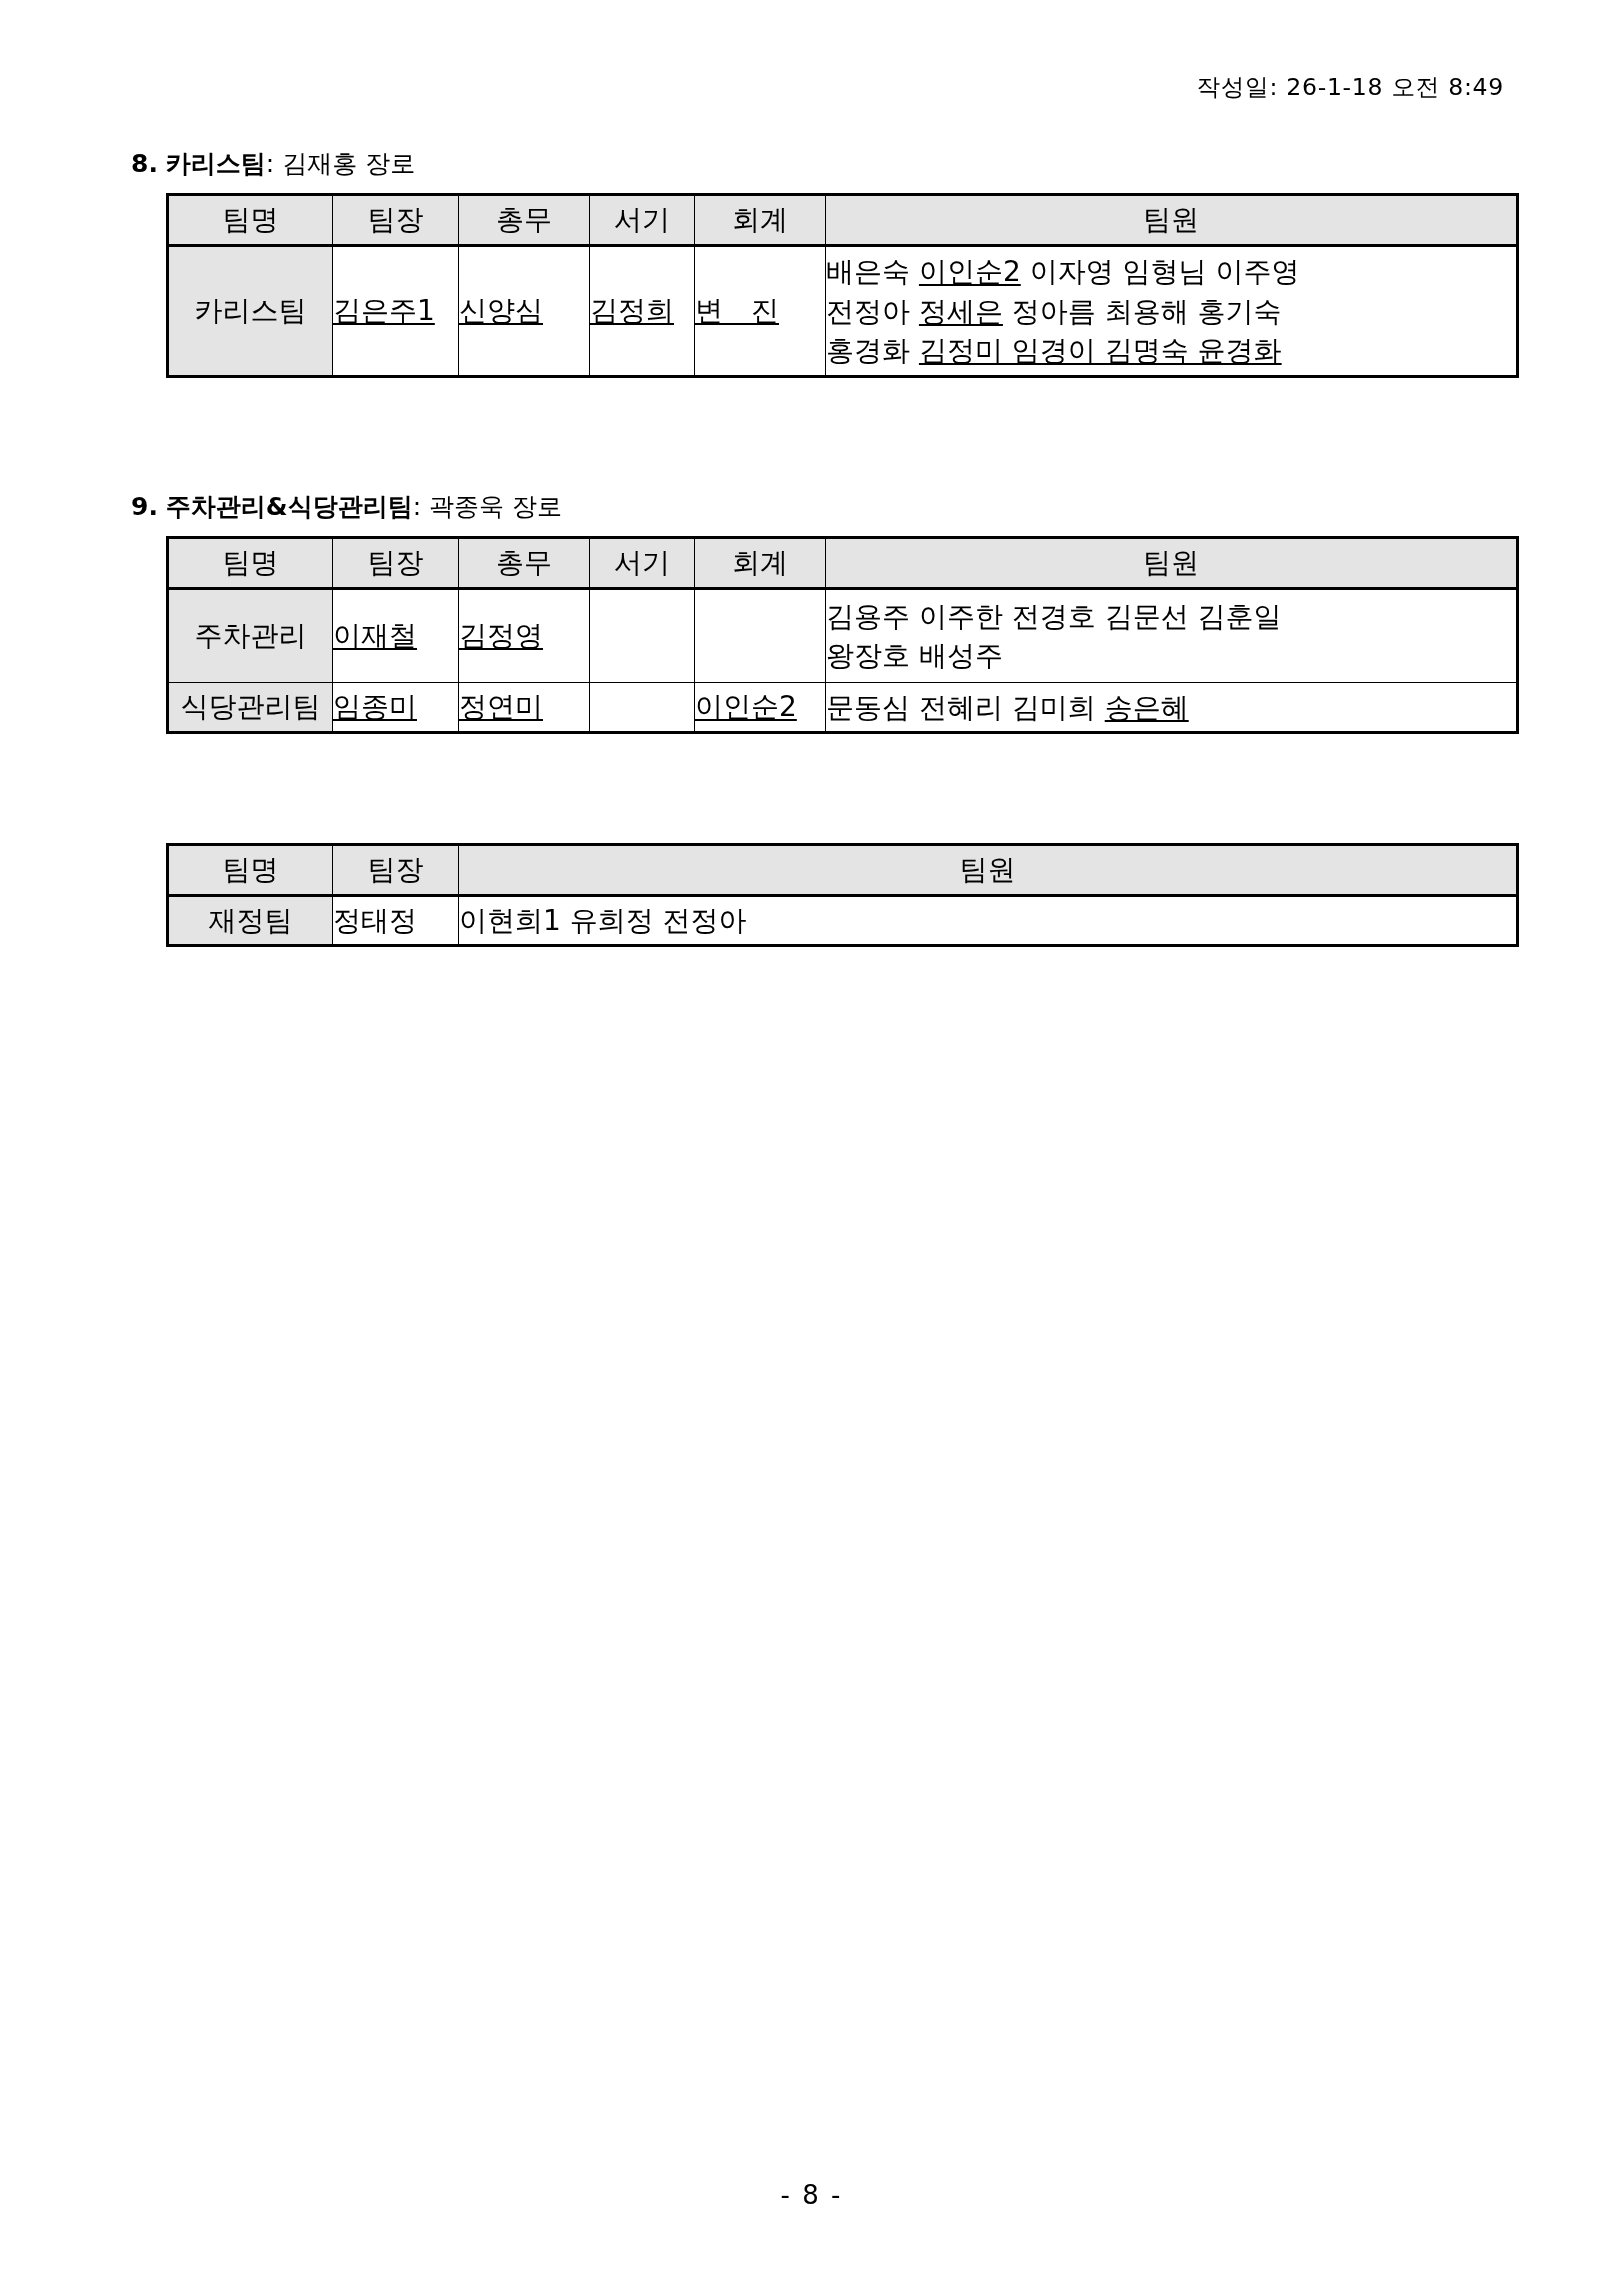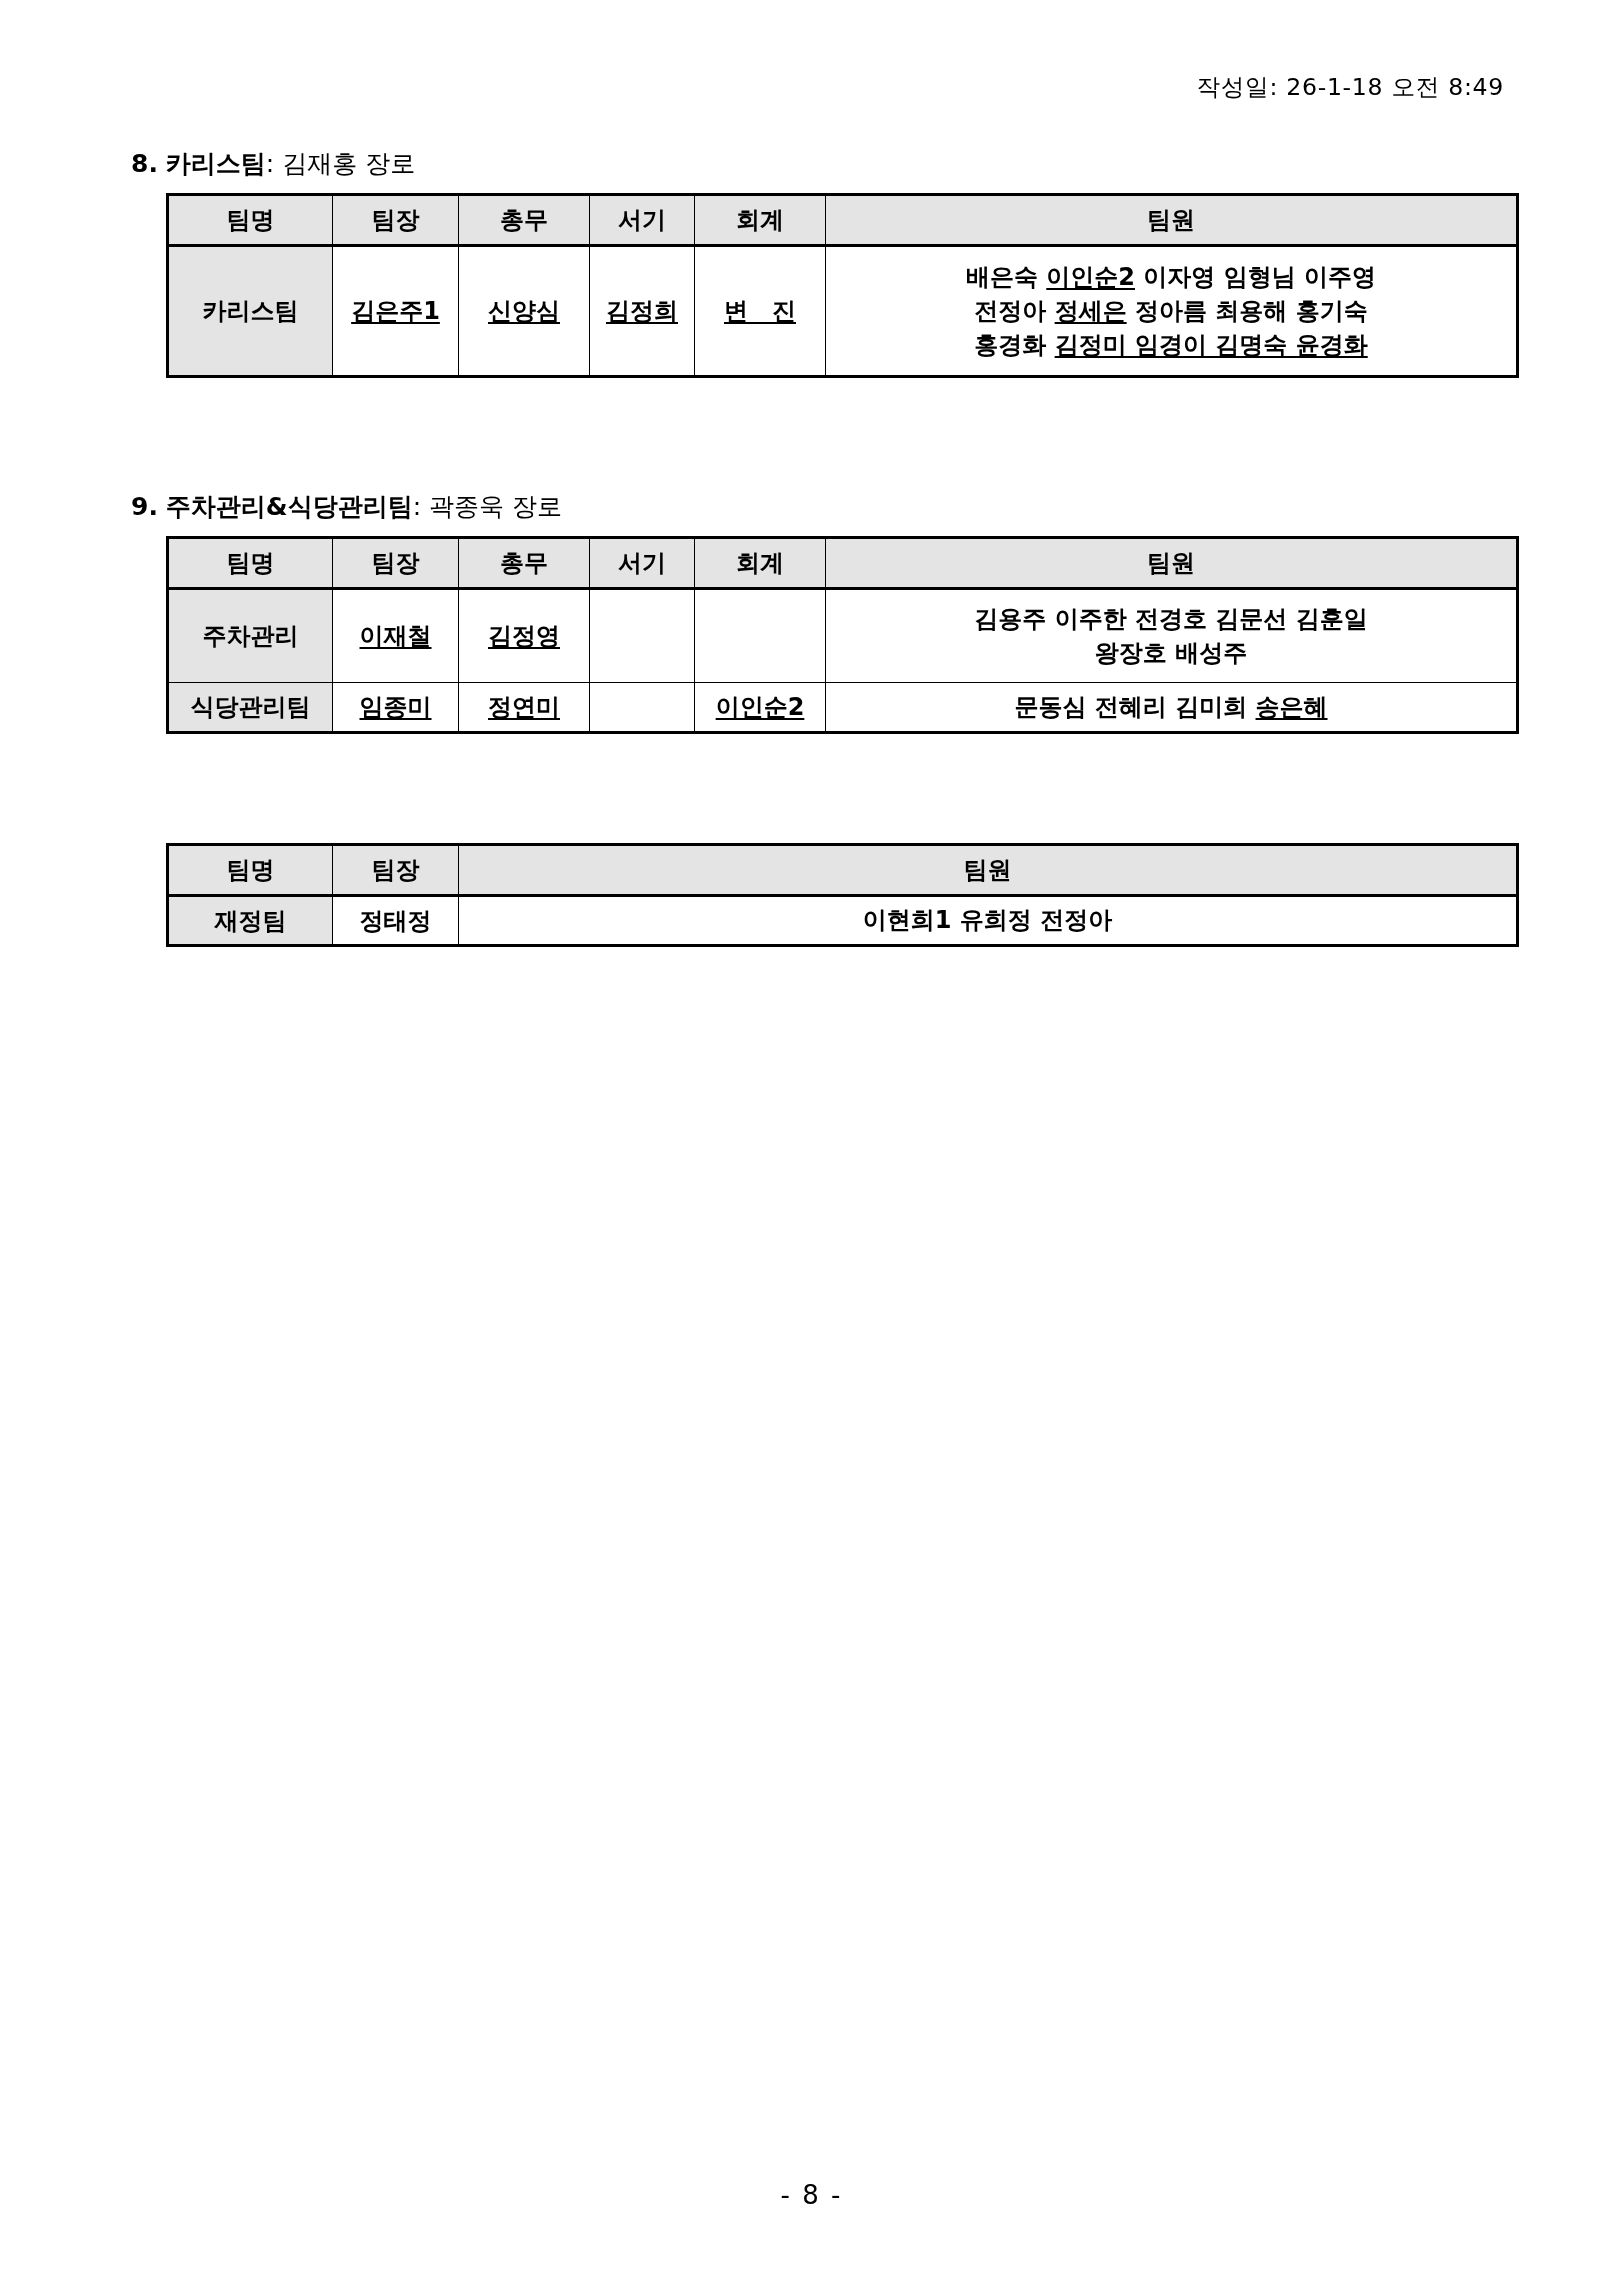--- a/index.html
+++ b/index.html
@@ -68,36 +68,35 @@
     width: 1349px;
     background: #ffffff;
   }
   table.team-table {
     border: 3.3px solid #000000;
   }
   table.team-table th,
   table.team-table td {
     border-left: 1.3px solid #000000;
     border-right: 1.3px solid #000000;
-    font-size: 24px;
-    font-weight: bold;
+    font-size: 28px;
+    font-weight: normal;
     padding: 0;
     vertical-align: middle;
   }
   table.team-table thead th {
     background: #e4e4e4;
     text-align: center;
     height: 48px;
     border-bottom: 3.3px solid #000000;
   }
   table.team-table tbody tr + tr td {
     border-top: 1.3px solid #000000;
   }
   table.team-table td {
-    text-align: center;
   }
   td.teamname {
     background: #e4e4e4;
     font-weight: bold;
     text-align: center;
   }
   td.members {
     text-align: left;
     padding-left: 11.8px;
     padding-right: 6.5px;

